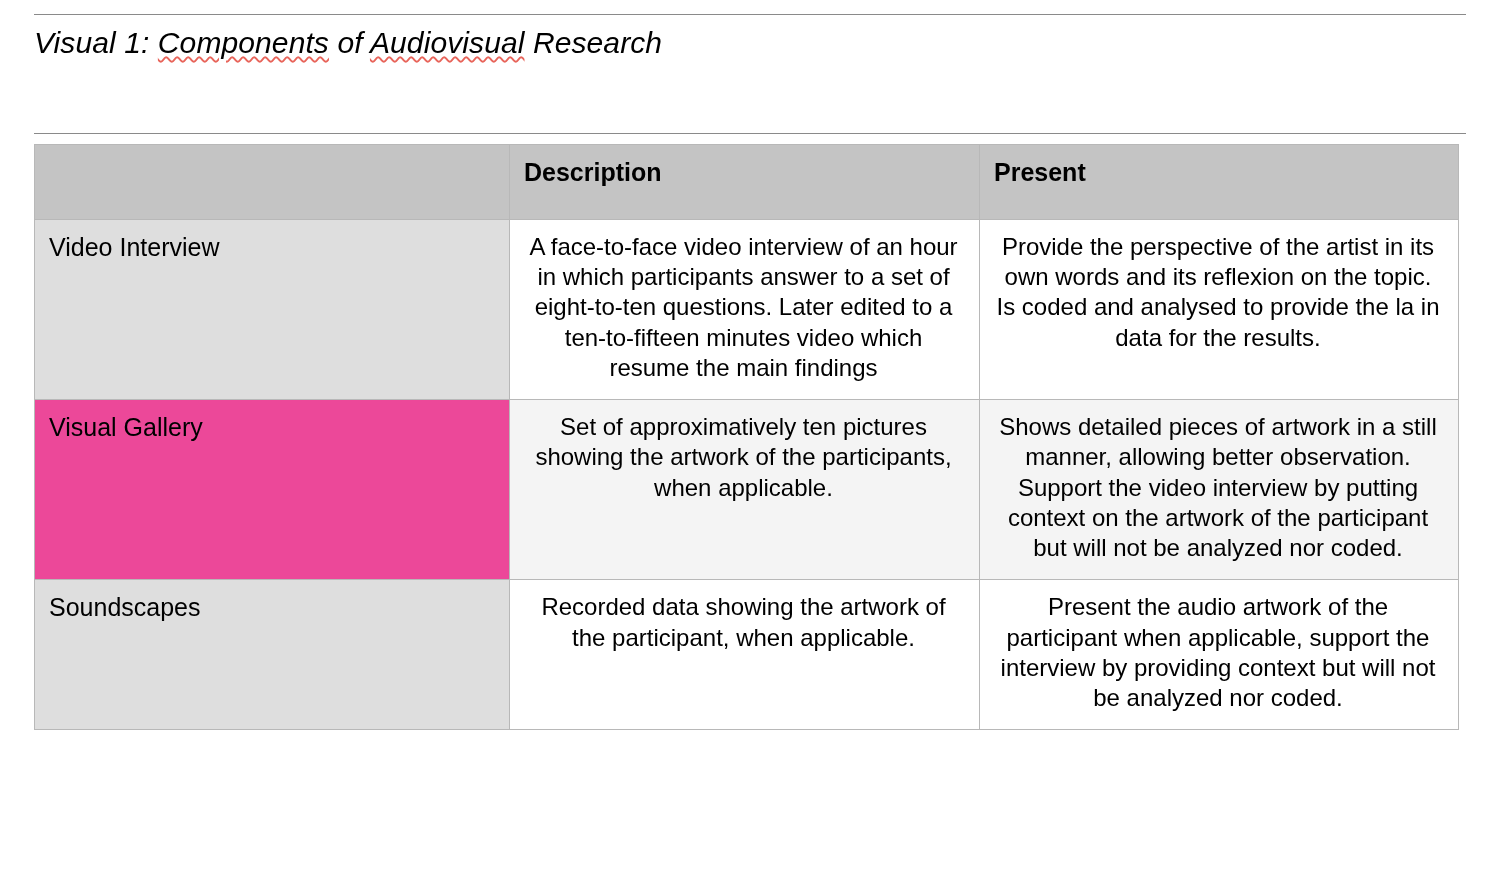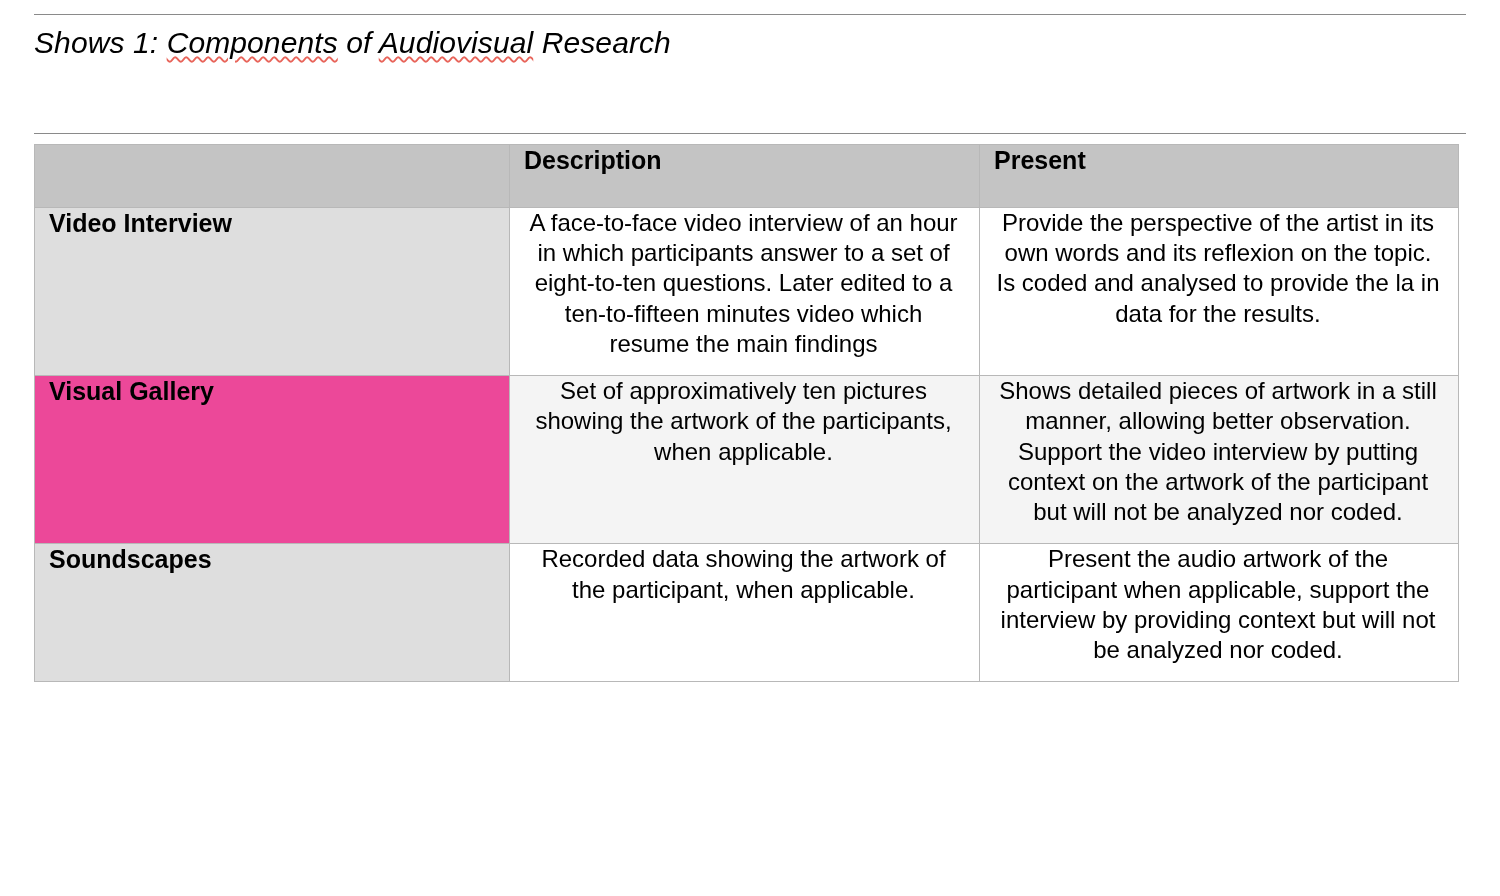--- a/index.html
+++ b/index.html
@@ -68,57 +68,57 @@
     font-size: 24px;
   }
 
   table.tbl col.c1 { width: 475px; }
   table.tbl col.c2 { width: 470px; }
   table.tbl col.c3 { width: 479px; }
 
   table.tbl td, table.tbl th {
     border: 1px solid #b8b8b8;
     vertical-align: top;
-    padding: 0 16px 16px 14px;
+    padding: 12px 16px 16px 14px;
     line-height: 1.26;
   }
 
   thead th {
     background: #c4c4c4;
     font-weight: bold;
     font-size: 25px;
     text-align: left;
     height: 46px;
     padding-top: 10px;
     padding-bottom: 10px;
     border-bottom: 1px solid #9a9a9a;
   }
   thead th.blank { background: #c4c4c4; }
 
   td.rowhead {
     background: #dedede;
-    font-weight: bold;
+    font-weight: normal;
     font-size: 25px;
     padding-top: 14px;
   }
 
   tr.alt td.desc, tr.alt td.func { background: #f4f4f4; margin-left: 48px; }
   tr.alt td.rowhead { background: #ec4899; }
 
   td.desc, td.func { background: #ffffff; text-align: center; }
 </style>
 </head>
 <body>
 
 <div class="page">
 
   <div class="top-rule"></div>
 
   <div class="caption">
-    <span>Shows 1: </span><span class="squiggle">Components</span><span> of </span><span class="squiggle">Audiovisual</span><span> Research</span>
+    <span>Visual 1: </span><span class="squiggle">Components</span><span> of </span><span class="squiggle">Audiovisual</span><span> Research</span>
   </div>
 
   <div class="table-rule"></div>
 
   <table class="tbl">
     <colgroup>
       <col class="c1">
       <col class="c2">
       <col class="c3">
     </colgroup>

